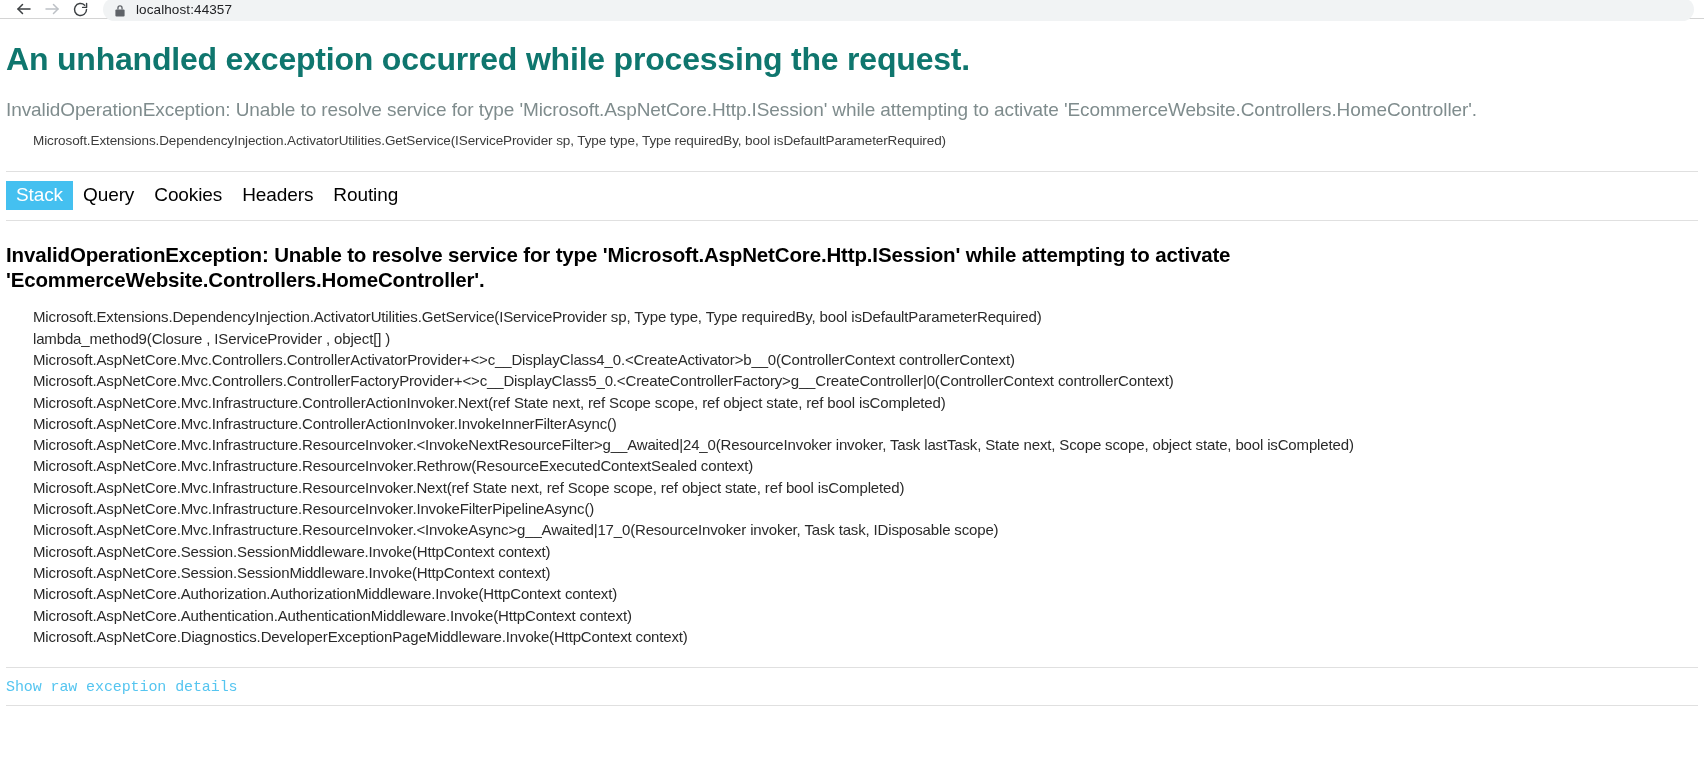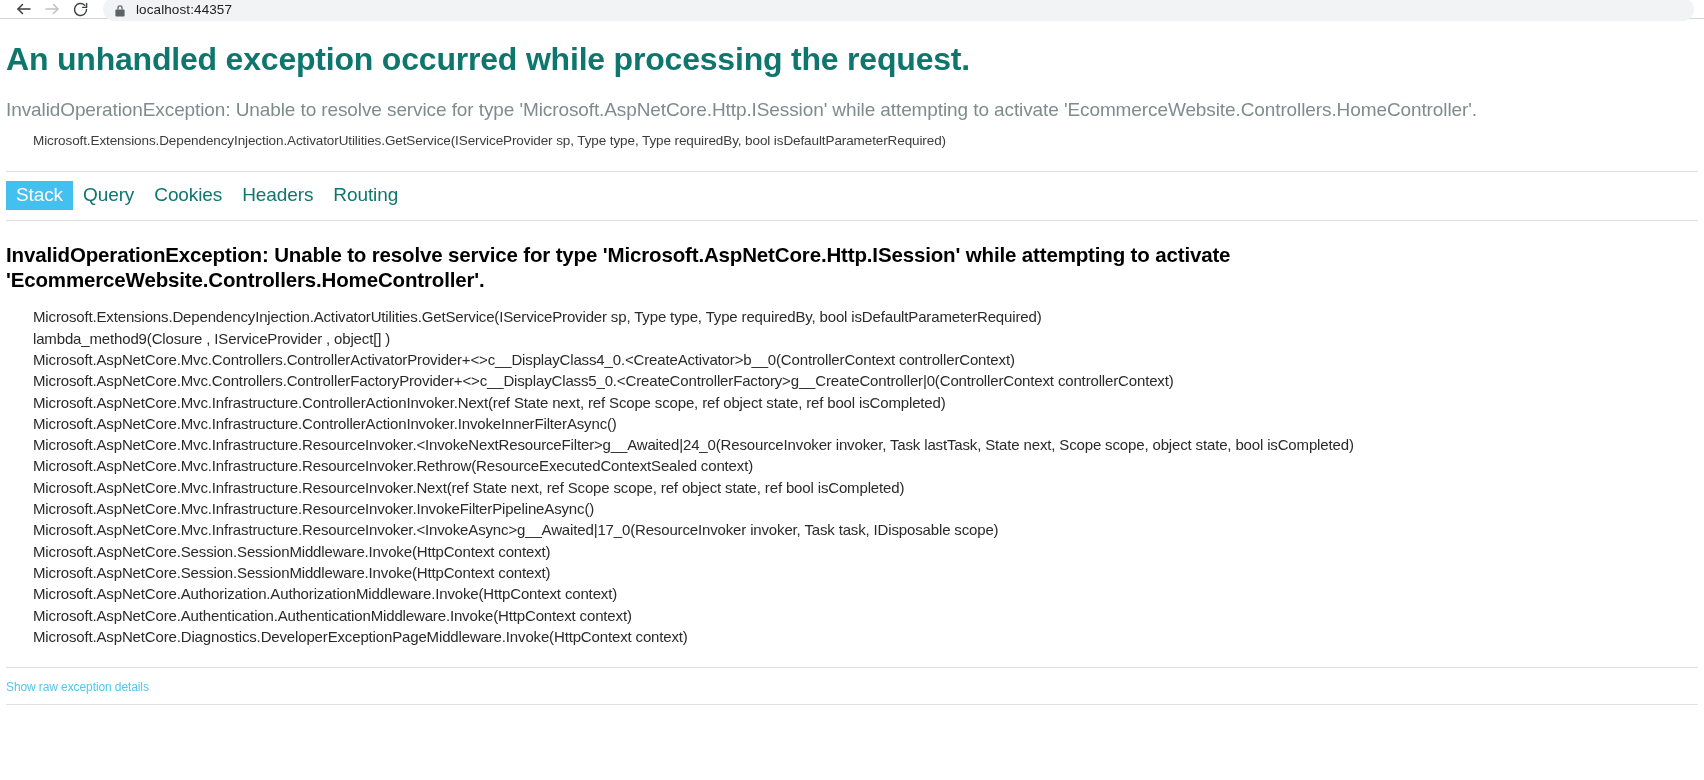--- a/index.html
+++ b/index.html
@@ -118,21 +118,21 @@
     margin: 0;
     padding: 0;
     display: flex;
     align-items: flex-end;
   }
   .tabs li { margin: 0; padding: 0; }
   .tab {
     display: inline-block;
     font-family: "Liberation Sans Narrow", "Liberation Sans", sans-serif;
     font-size: 19px;
-    color: #0f766e;
+    color: #000000;
     padding: 3px 10px 4px 10px;
     text-decoration: none;
     line-height: 1.18;
     letter-spacing: -0.1px;
     cursor: pointer;
   }
   .tab.active {
     background: #44c0f0;
     color: #ffffff;
   }
@@ -164,22 +164,22 @@
   }
 
   
   .raw-details-wrap {
     margin-top: 20px;
     border-top: 1px solid #e0e0e0;
     border-bottom: 1px solid #e0e0e0;
     padding: 9px 0 9px 0;
   }
   a.raw-details-link {
-    font-family: Liberation Sans, sans-serif;
-    font-size: 12px;
+    font-family: Liberation Mono, monospace;
+    font-size: 15px;
     color: #55c5f0;
     text-decoration: none;
     letter-spacing: -0.1px;
     cursor: pointer;
   }
 </style>
 </head>
 <body>
 
 <div class="browser-chrome">

